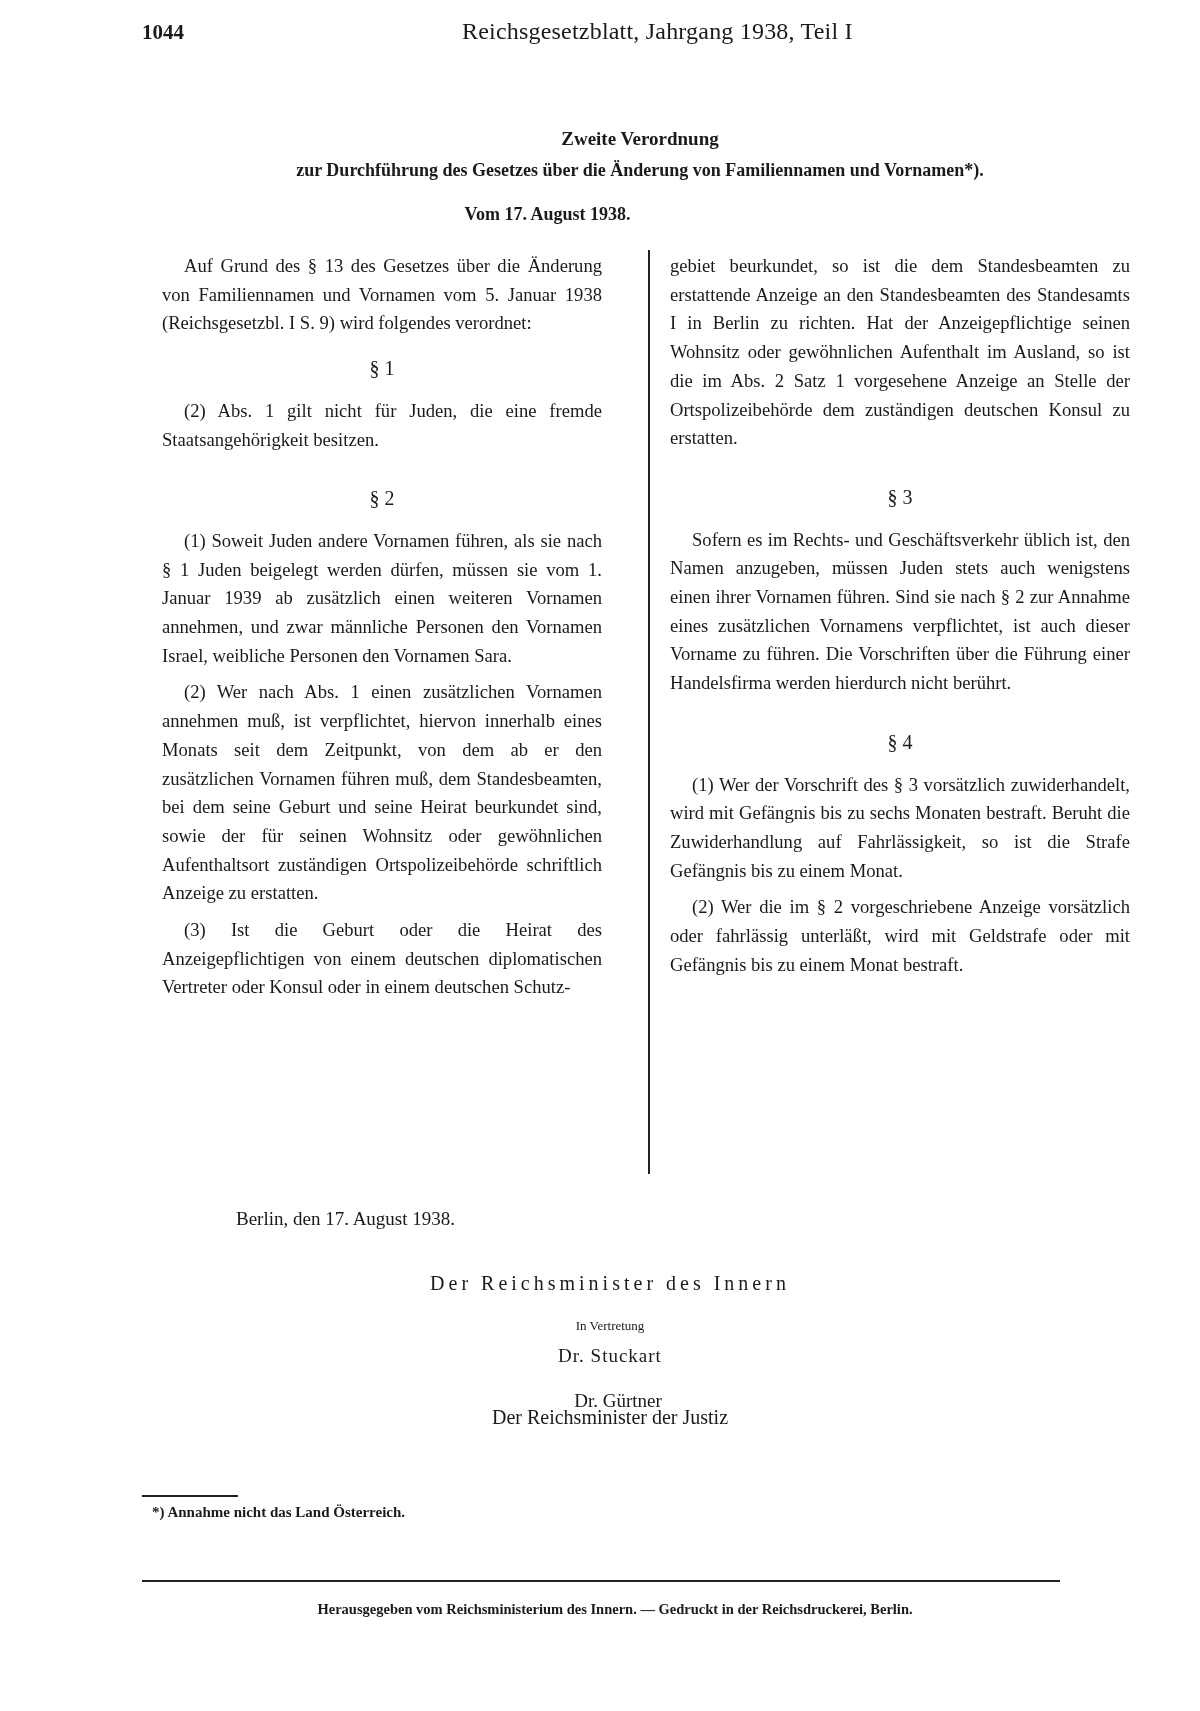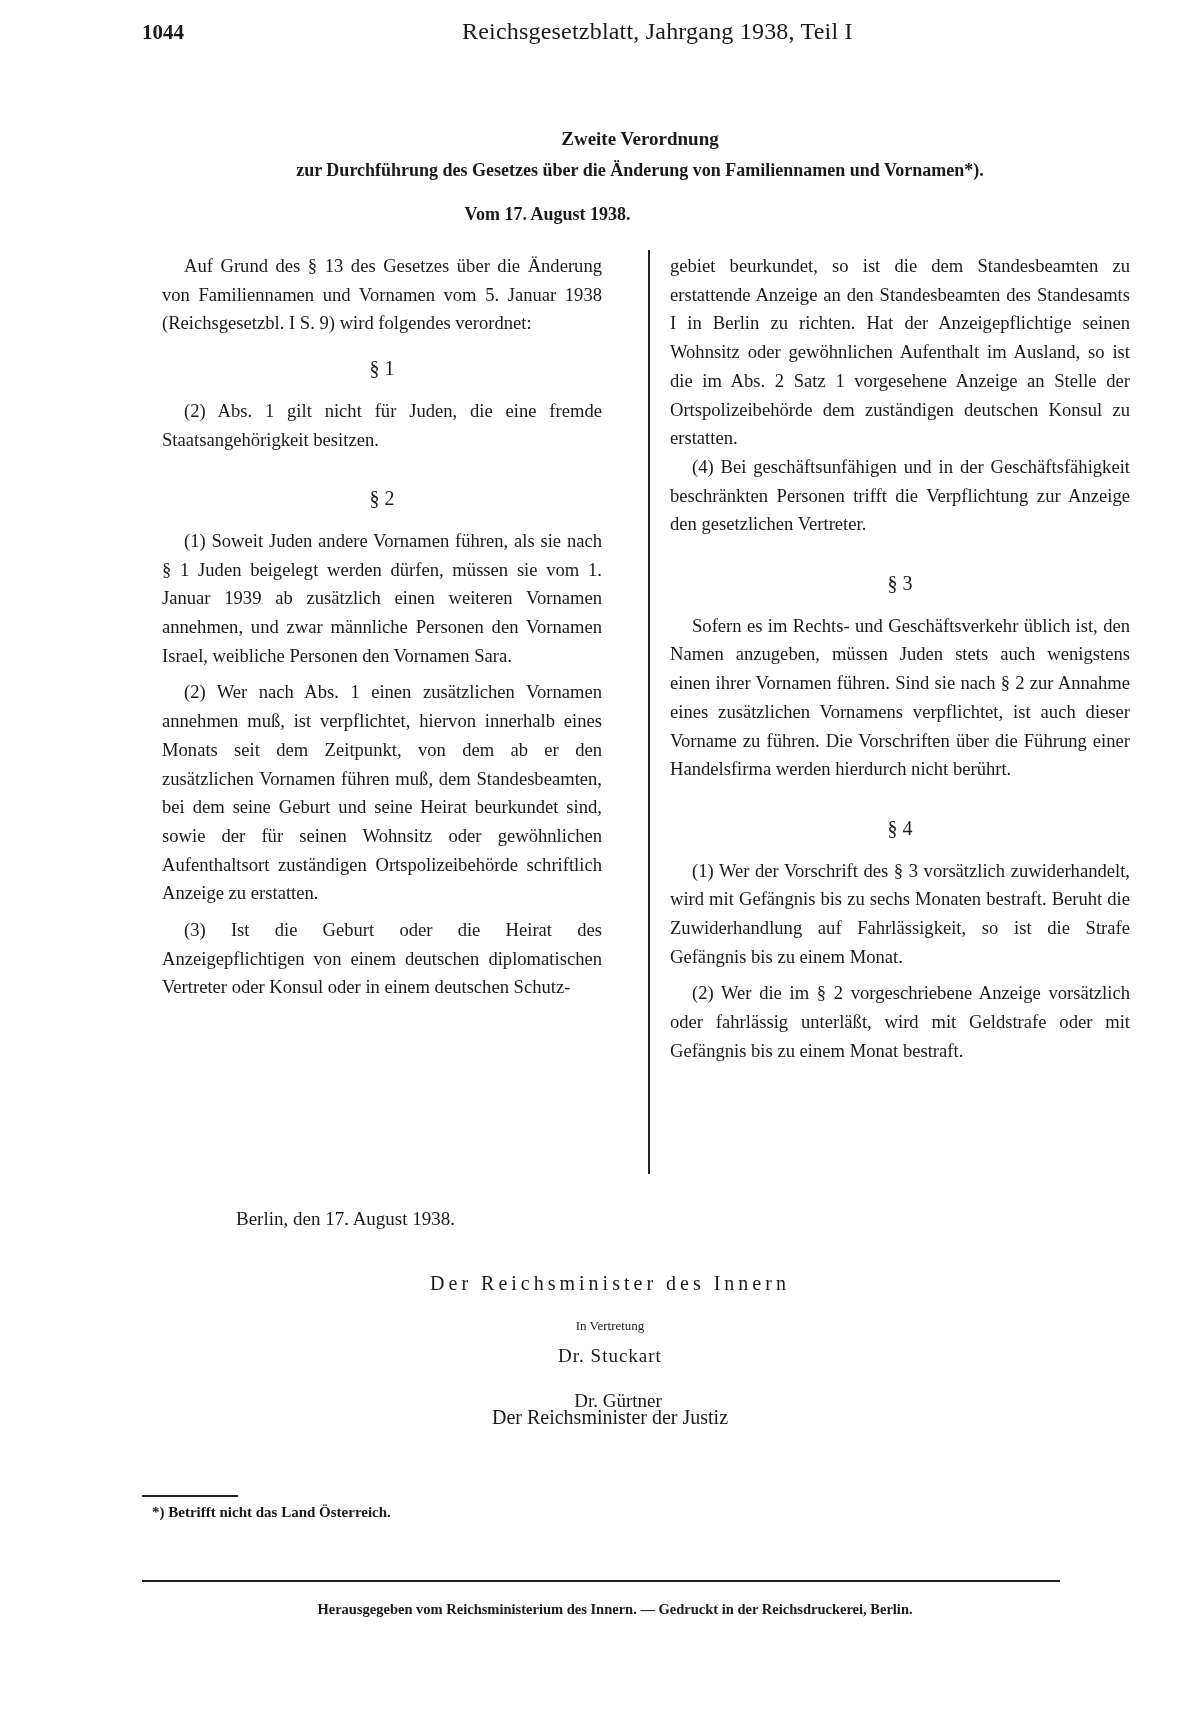--- a/index.html
+++ b/index.html
@@ -52,32 +52,31 @@
   <div class="gap"></div>
   <p>(2) Wer nach Abs. 1 einen zusätzlichen Vornamen annehmen muß, ist verpflichtet, hiervon innerhalb eines Monats seit dem Zeitpunkt, von dem ab er den zusätzlichen Vornamen führen muß, dem Standesbeamten, bei dem seine Geburt und seine Heirat beurkundet sind, sowie der für seinen Wohnsitz oder gewöhnlichen Aufenthaltsort zuständigen Ortspolizeibehörde schriftlich Anzeige zu erstatten.</p>
   <div class="gap"></div>
   <p>(3) Ist die Geburt oder die Heirat des Anzeigepflichtigen von einem deutschen diplomatischen Vertreter oder Konsul oder in einem deutschen Schutz-</p>
 </div>
 
 <div class="abs divider"></div>
 
 <div class="col col-right">
   <p class="cont">gebiet beurkundet, so ist die dem Standesbeamten zu erstattende Anzeige an den Standesbeamten des Standesamts I in Berlin zu richten. Hat der Anzeigepflichtige seinen Wohnsitz oder gewöhnlichen Aufenthalt im Ausland, so ist die im Abs. 2 Satz 1 vorgesehene Anzeige an Stelle der Ortspolizeibehörde dem zuständigen deutschen Konsul zu erstatten.</p>
-  <p>(4) Bei geschäftsunfähigen und in der Geschäftsfähigkeit beschränkten Personen trifft die Verpflichtung zur Anzeige den gesetzlichen Vertreter.</p>
   <div class="sect" style="margin-top:30px">§ 3</div>
   <p>Sofern es im Rechts- und Geschäftsverkehr üblich ist, den Namen anzugeben, müssen Juden stets auch wenigstens einen ihrer Vornamen führen. Sind sie nach § 2 zur Annahme eines zusätzlichen Vornamens verpflichtet, ist auch dieser Vorname zu führen. Die Vorschriften über die Führung einer Handelsfirma werden hierdurch nicht berührt.</p>
   <div class="sect" style="margin-top:30px">§ 4</div>
   <p>(1) Wer der Vorschrift des § 3 vorsätzlich zuwiderhandelt, wird mit Gefängnis bis zu sechs Monaten bestraft. Beruht die Zuwiderhandlung auf Fahrlässigkeit, so ist die Strafe Gefängnis bis zu einem Monat.</p>
   <div class="gap"></div>
   <p>(2) Wer die im § 2 vorgeschriebene Anzeige vorsätzlich oder fahrlässig unterläßt, wird mit Geldstrafe oder mit Gefängnis bis zu einem Monat bestraft.</p>
 </div>
 
 <div class="abs sign-place">Berlin, den 17. August 1938.</div>
 <div class="abs minister1">Der Reichsminister des Innern</div>
 <div class="abs deputy">In Vertretung</div>
 <div class="abs signer1">Dr. Stuckart</div>
 <div class="abs minister2">Der Reichsminister der Justiz</div>
 <div class="abs signer2">Dr. Gürtner</div>
 
 <div class="abs footnote-rule"></div>
-<div class="abs footnote">*) Betrifft nicht das Land Österreich.</div>
+<div class="abs footnote">*) Annahme nicht das Land Österreich.</div>
 <div class="abs bottom-rule"></div>
 <div class="abs imprint">Herausgegeben vom Reichsministerium des Innern. — Gedruckt in der Reichsdruckerei, Berlin.</div>
 
 </body></html>

